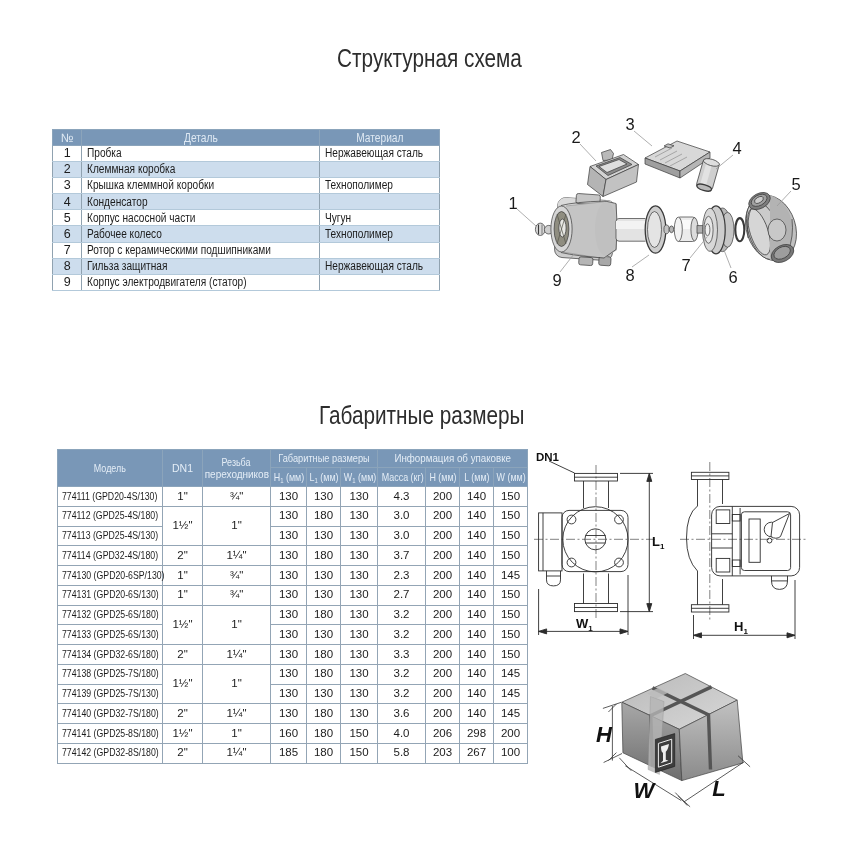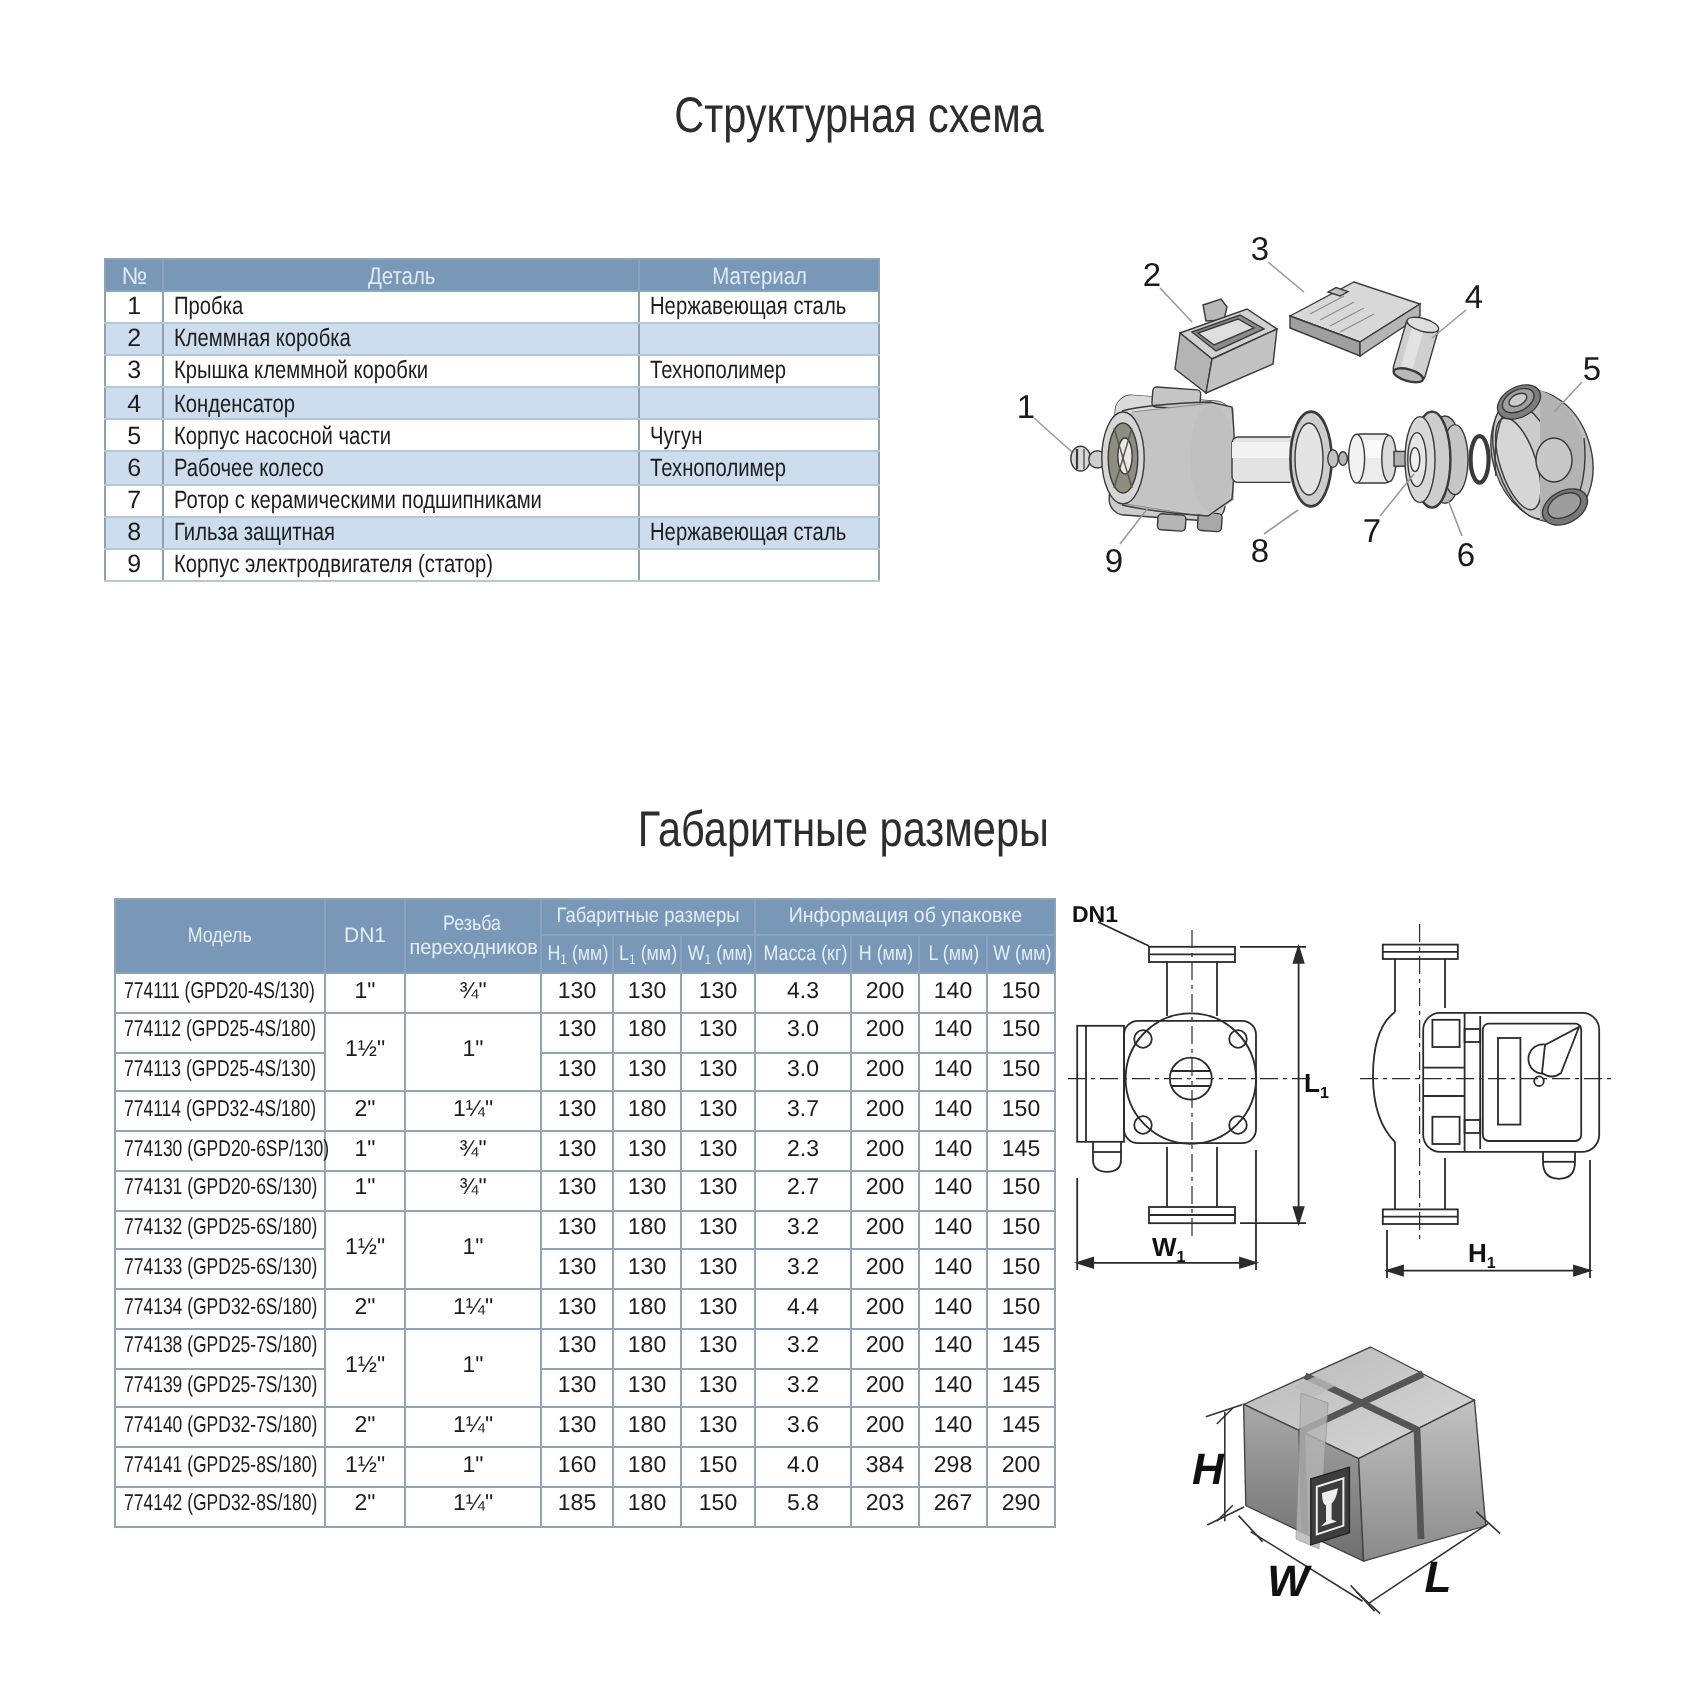--- a/index.html
+++ b/index.html
@@ -217,21 +217,21 @@
         <td>140</td>
         <td>150</td>
       </tr>
   <tr>
         <td class="model"><span class="qm">774134 (GPD32-6S/180)</span></td>
         <td>2"</td>
         <td>1¼"</td>
         <td>130</td>
         <td>180</td>
         <td>130</td>
-        <td>4.4</td>
+        <td>3.3</td>
         <td>200</td>
         <td>140</td>
         <td>150</td>
       </tr>
   <tr>
         <td class="model"><span class="qm">774138 (GPD25-7S/180)</span></td>
         <td rowspan="2">1½"</td>
         <td rowspan="2">1"</td>
         <td>130</td>
         <td>180</td>
@@ -264,35 +264,35 @@
         <td>145</td>
       </tr>
   <tr>
         <td class="model"><span class="qm">774141 (GPD25-8S/180)</span></td>
         <td>1½"</td>
         <td>1"</td>
         <td>160</td>
         <td>180</td>
         <td>150</td>
         <td>4.0</td>
-        <td>384</td>
+        <td>206</td>
         <td>298</td>
         <td>200</td>
       </tr>
   <tr>
         <td class="model"><span class="qm">774142 (GPD32-8S/180)</span></td>
         <td>2"</td>
         <td>1¼"</td>
         <td>185</td>
         <td>180</td>
         <td>150</td>
         <td>5.8</td>
         <td>203</td>
         <td>267</td>
-        <td>290</td>
+        <td>100</td>
       </tr>
 </tbody>
   </table>
 
 <svg id="art" width="850" height="850" viewBox="0 0 850 850" style="position:absolute;left:0;top:0;">
 <defs>
   <linearGradient id="gTop" x1="0" y1="0" x2="1" y2="1">
     <stop offset="0" stop-color="#b9b9b9"></stop>
         <stop offset="1" stop-color="#d8d8d8"></stop>
   </linearGradient>

